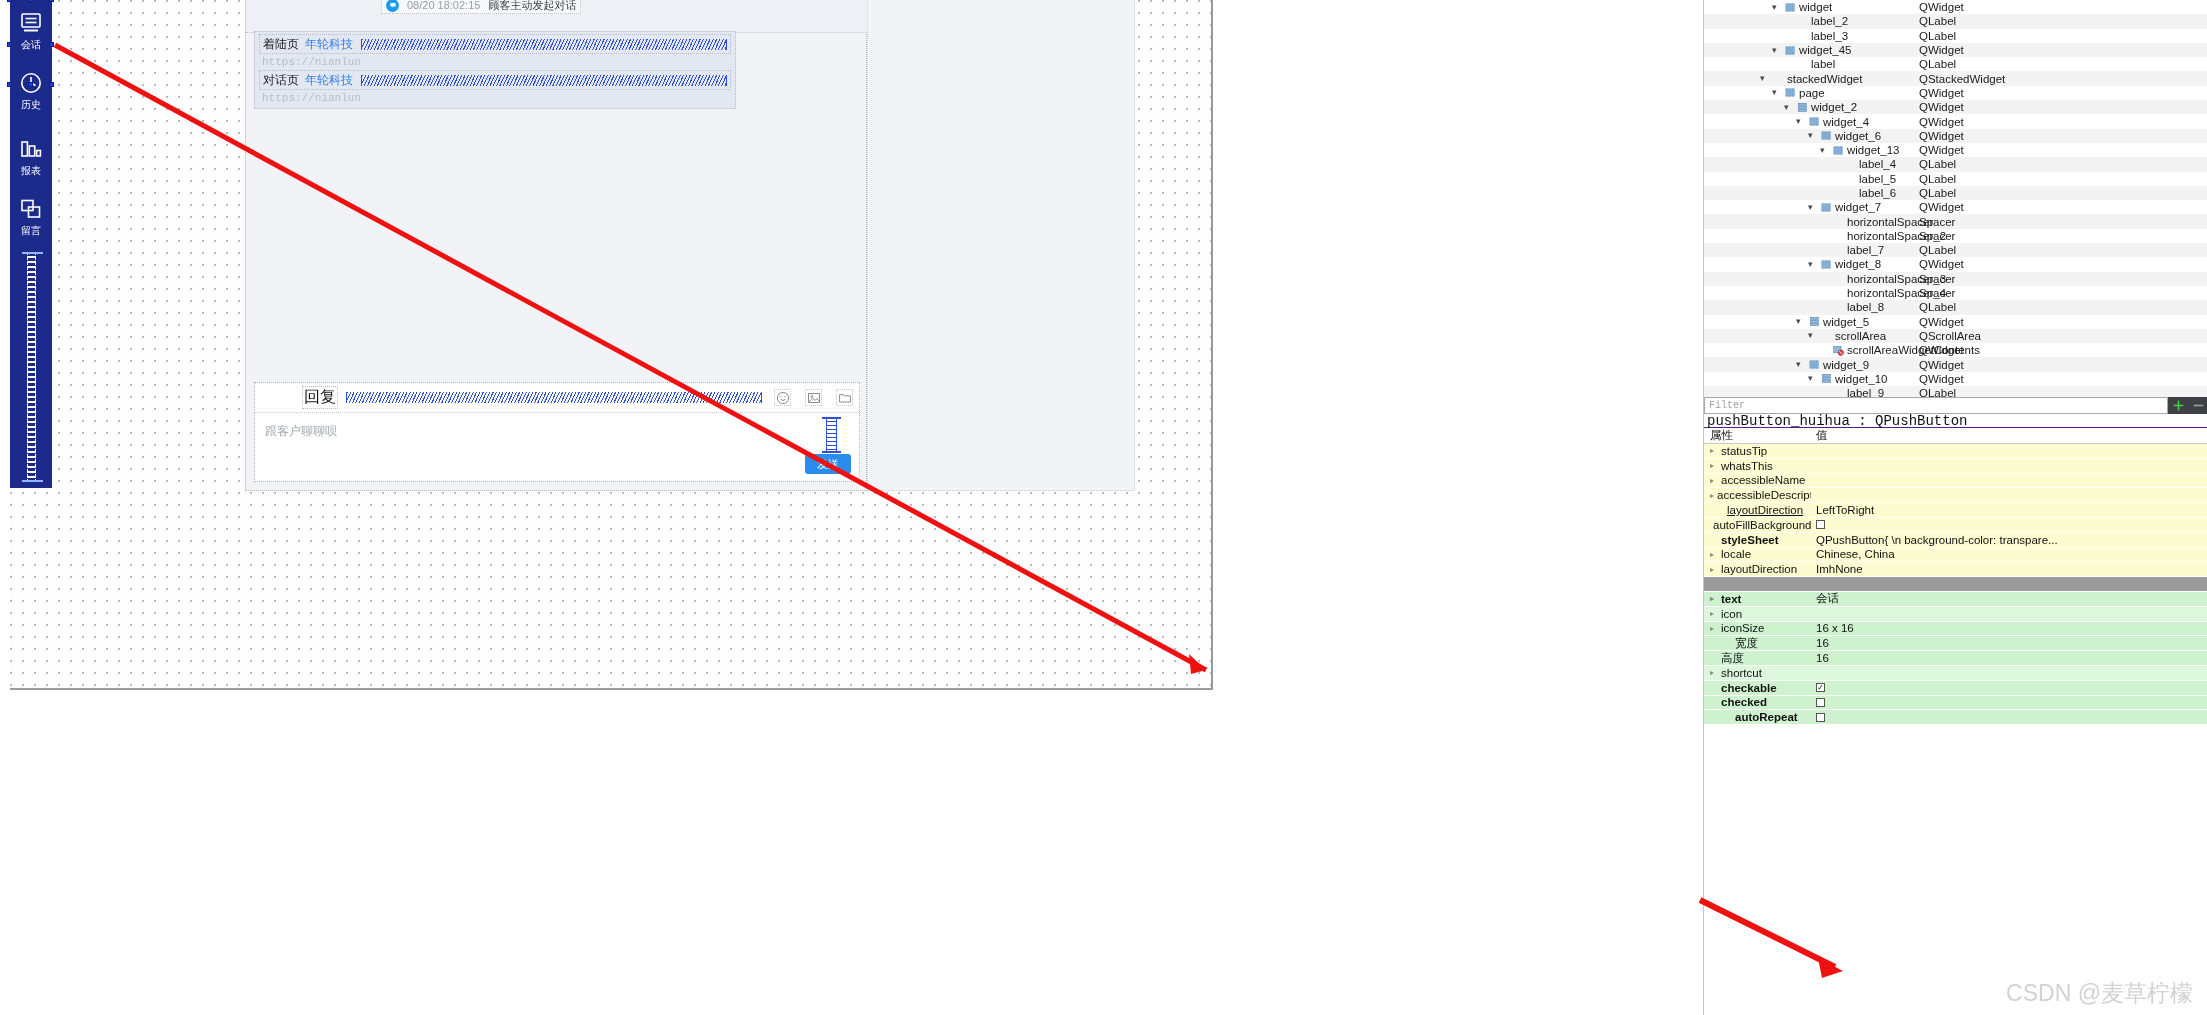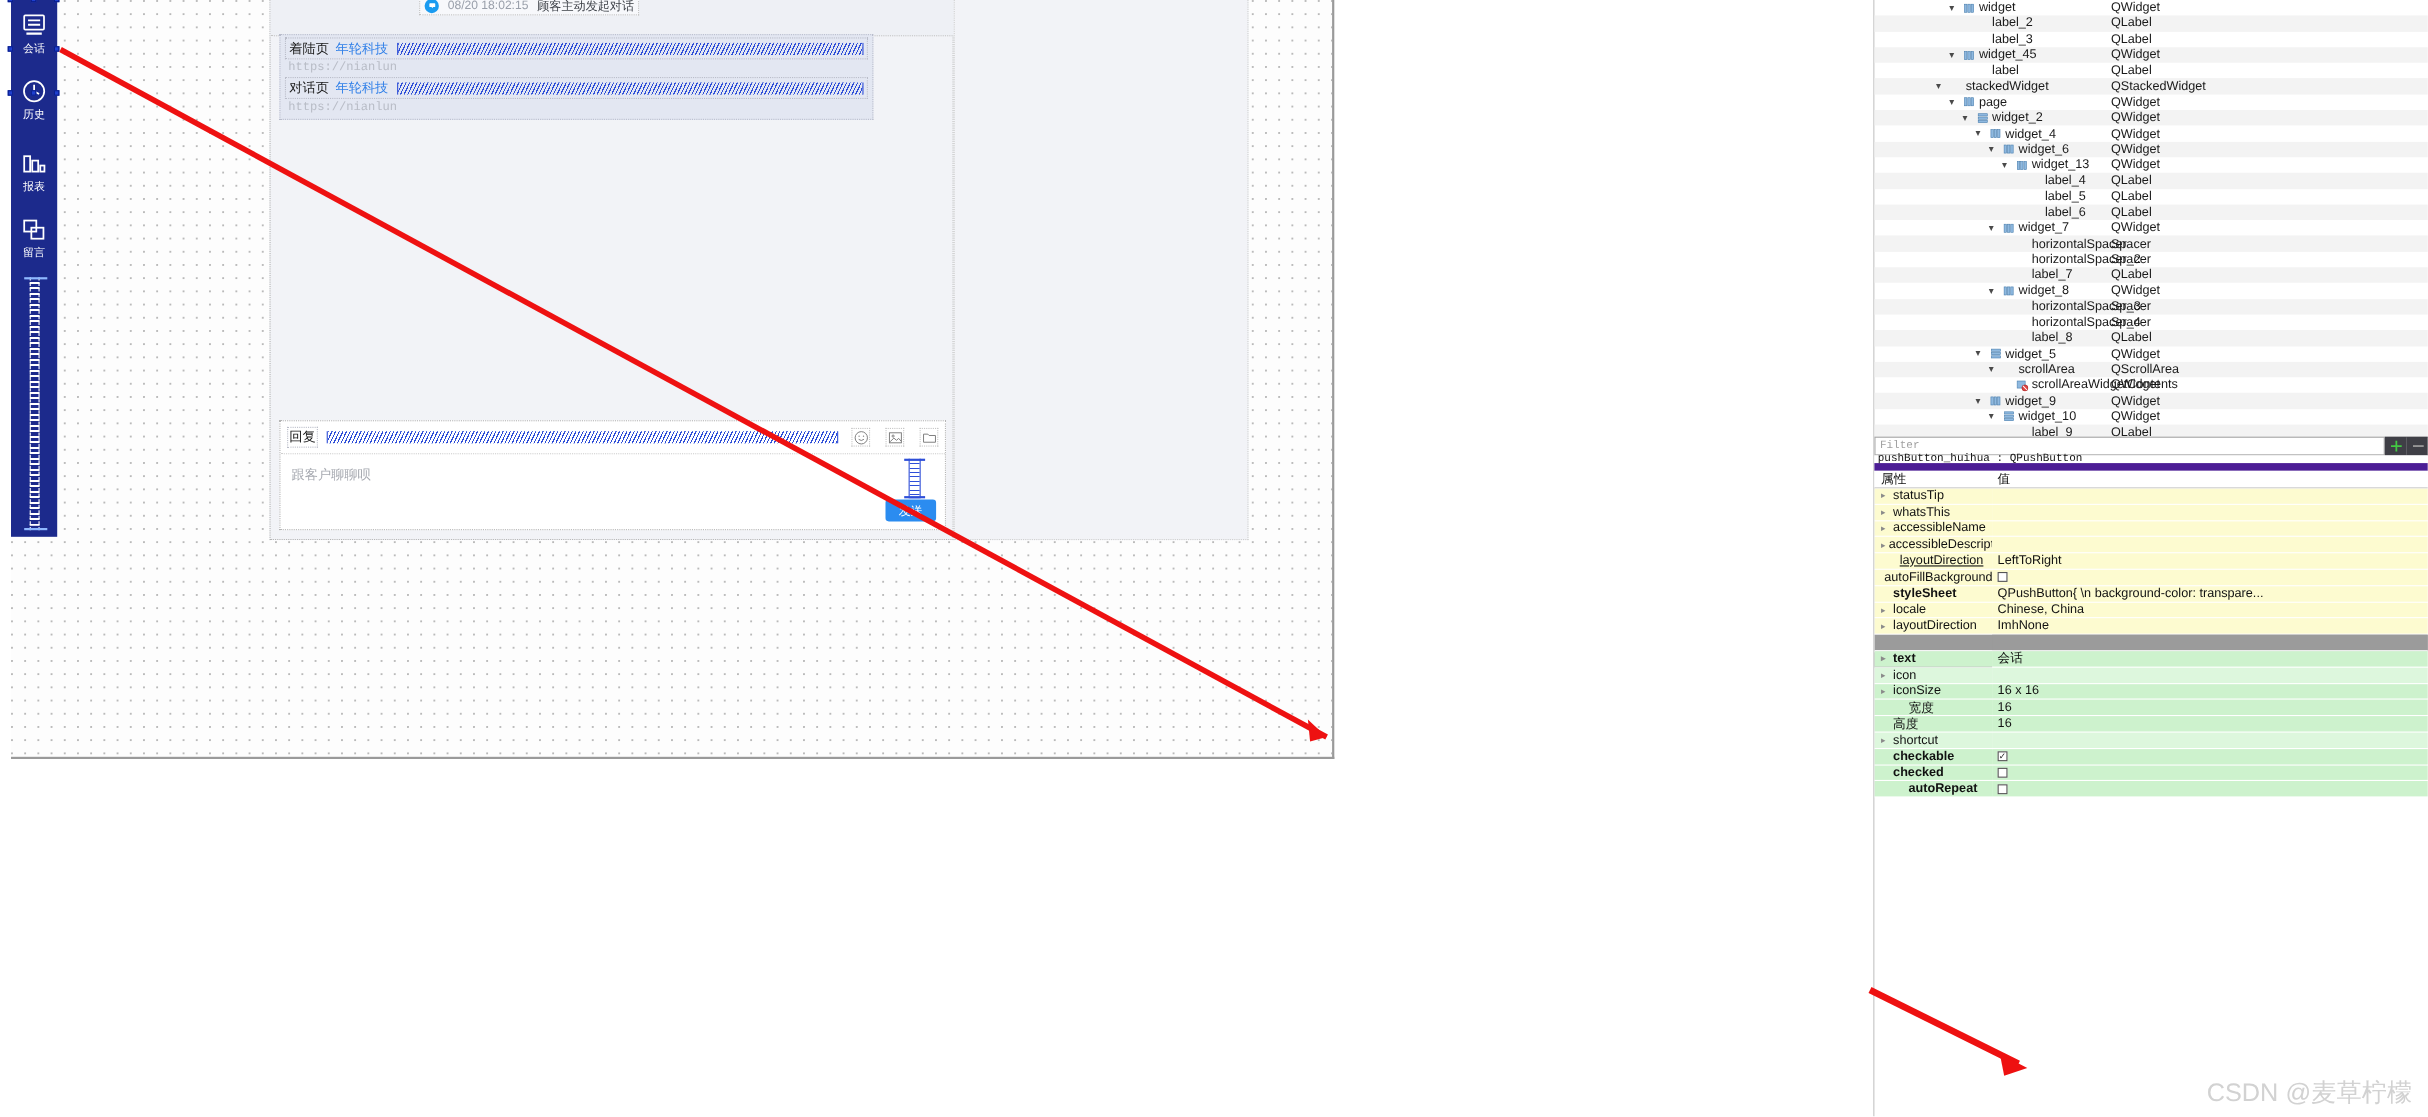--- a/index.html
+++ b/index.html
@@ -108,21 +108,21 @@
     width: 13px; height: 13px; border-radius: 50%;
     background: #1a9bf0;
     display: inline-flex; align-items: center; justify-content: center;
   }
   .msg-avatar svg { width: 8px; height: 8px; display:block; }
   .msg-time { font-size: 11px; color: #9aa0ab; white-space: nowrap; }
   .msg-text { font-size: 11px; color: #3b3f46; white-space: nowrap; }
 
   .page-card {
     position: absolute; left: 8px; top: 43px;
-    width: 540px; height: 78px;
+    width: 482px; height: 78px;
     background: #e3e7f2;
     border: 1px dotted #b8bccb;
   }
   .page-row {
     position: relative; height: 20px;
     display: flex; align-items: center; gap: 6px;
     border: 1px dotted #b9bcc8;
     margin: 2px 4px 0 4px;
     padding: 0 3px;
   }
@@ -147,22 +147,22 @@
     width: 606px; height: 100px;
     background: #ffffff;
     border: 1px dotted #b4b4b4;
   }
   .composer-top {
     position: relative; height: 30px;
     display: flex; align-items: center; gap: 6px;
     padding: 0 6px;
     border-bottom: 1px dotted #cfcfcf;
   }
-  .composer-label { font-size: 12px; color: #111; white-space: nowrap;
-                    border: 1px dotted #b9bcc8; padding: 0 1px; }
+  .composer-label { font-size: 16px; color: #111; white-space: nowrap;
+                    border: 1px dotted #b9bcc8; padding: 0 1px; margin-left: 41px; }
   .composer-tools { display: flex; align-items: center; gap: 14px; margin-left: 6px; }
   .tool-ico {
     width: 17px; height: 17px; display: flex;
     align-items: center; justify-content: center;
     border: 1px dotted #c6c6c6;
   }
   .tool-ico svg { width: 14px; height: 14px; display:block; stroke: #7b7b7b; fill: none; }
   .composer-body { position: relative; height: 69px; }
   .composer-placeholder {
     position: absolute; left: 10px; top: 10px;
@@ -238,23 +238,23 @@
     font-family: "Liberation Mono", monospace; font-size: 10px; color: #a0a0a0;
   }
   .pf-btn { width: 20px; height: 17px; display:flex; align-items:center; justify-content:center;
             background:#3f3f46; }
   .pf-btn svg { width: 13px; height: 13px; display:block; }
 
   .prop-title {
     position: absolute; left: 0; top: 414px;
     width: 504px; height: 14px;
     font-family: "Liberation Mono", monospace;
-    font-size: 10px; color: #111; display: flex; align-items: center;
+    font-size: 14px; color: #111; display: flex; align-items: center;
     padding-left: 3px; background: #ffffff;
-    border-bottom: 7px solid #4c1d95;
+    border-bottom: 1px solid #4c1d95;
   }
 
   .prop-head {
     position: absolute; left: 0; top: 428px;
     width: 504px; height: 16px;
     display: flex; align-items: center;
     background: #ffffff; border-bottom: 1px solid #c9c9c9;
     font-size: 11.5px; color: #111;
   }
   .prop-head .ph1 { width: 107px; padding-left: 6px; }

